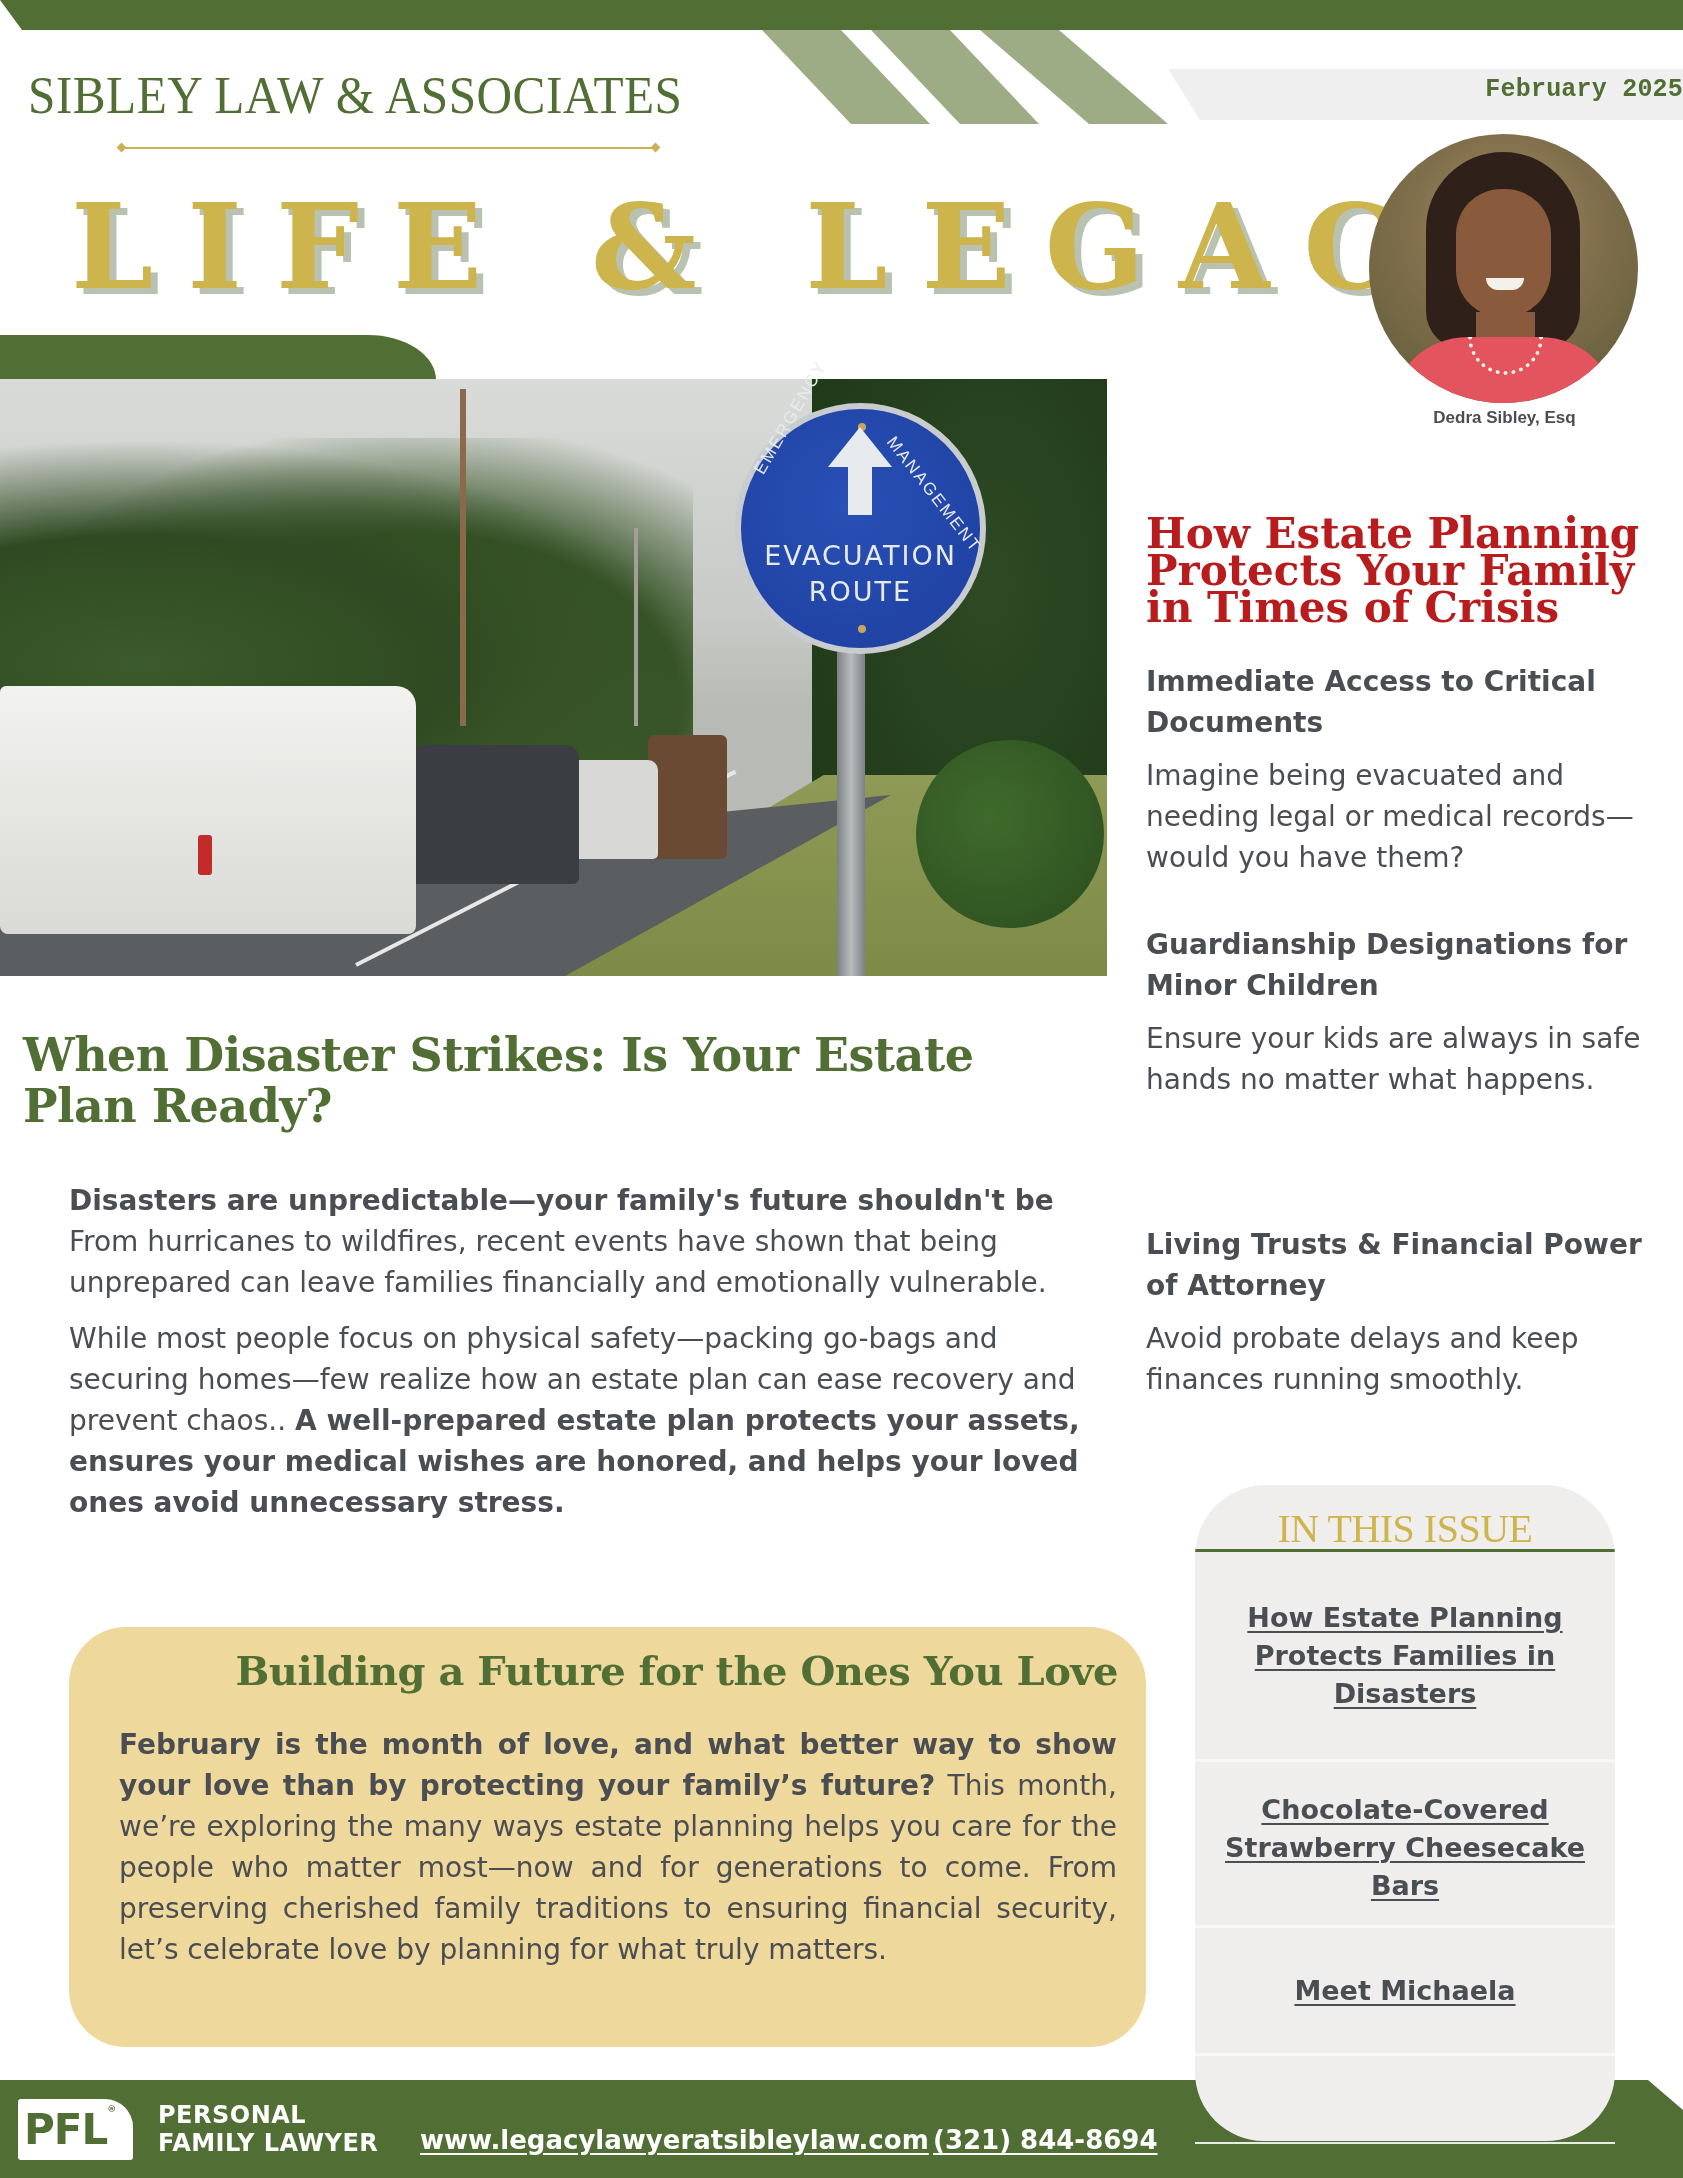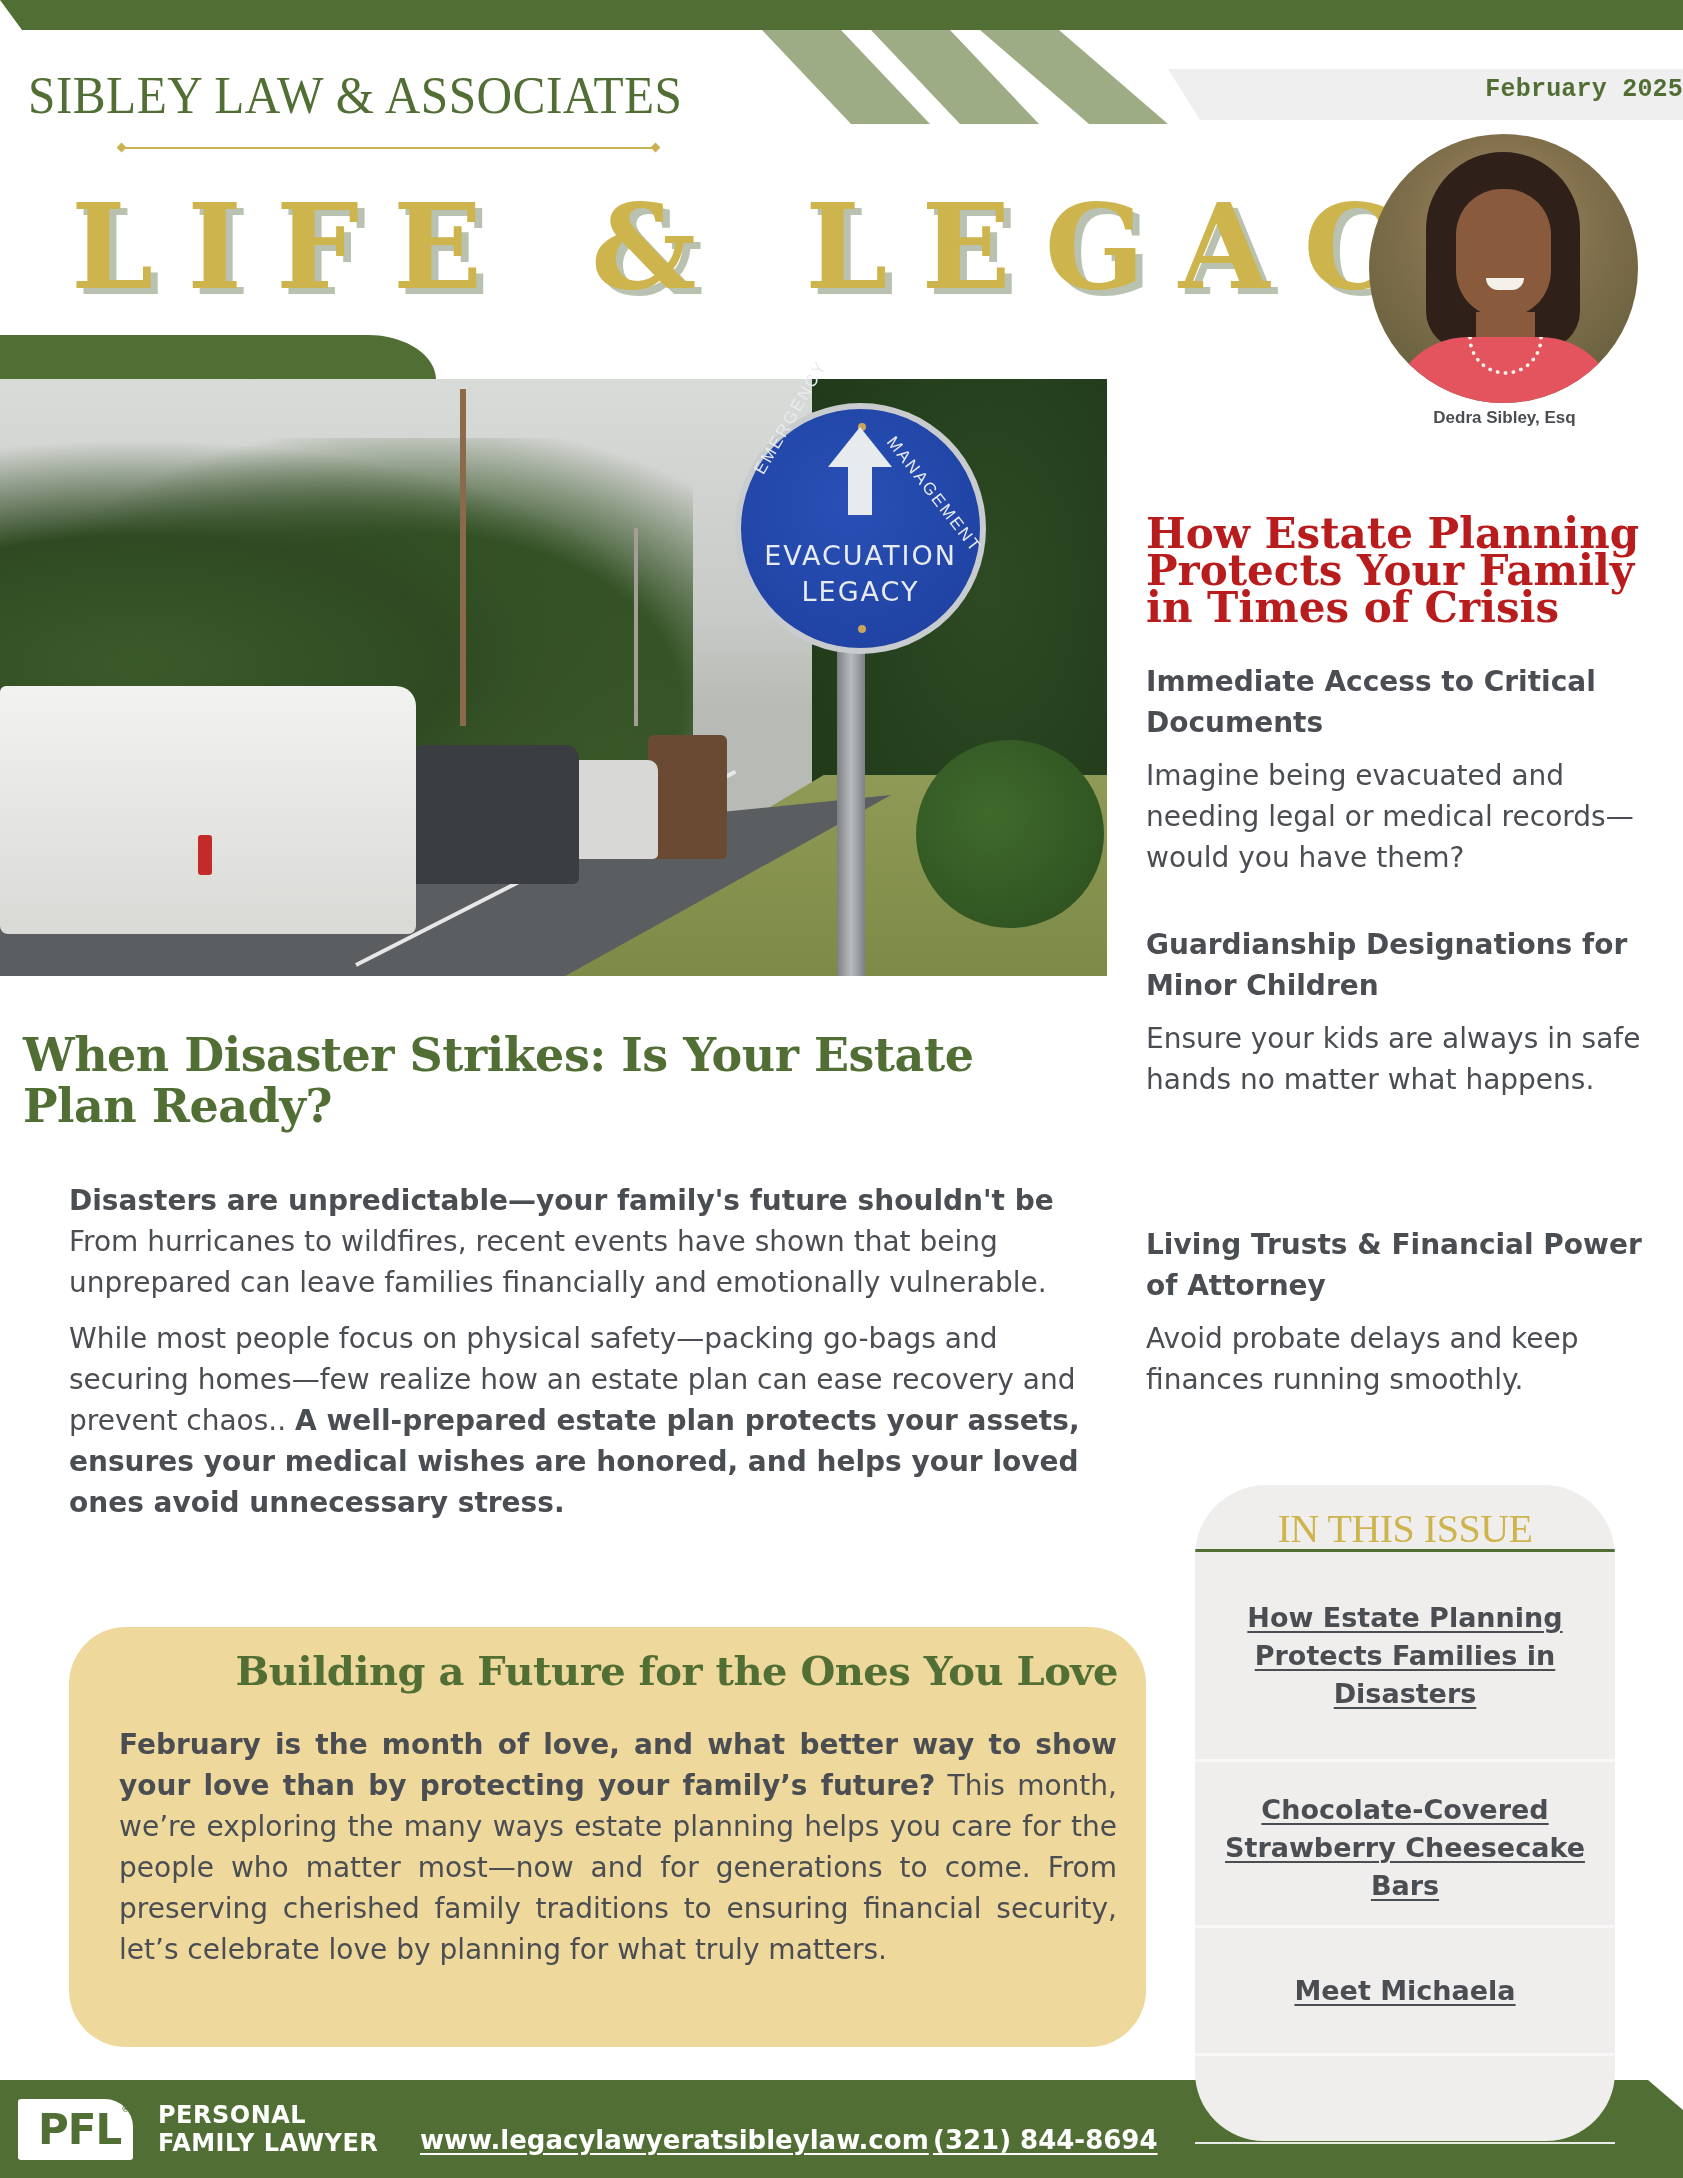--- a/index.html
+++ b/index.html
@@ -84,21 +84,21 @@
   .issue { position: absolute; left: 1195px; top: 1485px; width: 420px; height: 656px; background: #efeeed; border-radius: 71px 71px 69px 69px; overflow: hidden; z-index: 3; padding-left: 31px; }
   .issue-title { position: absolute; left: 0; top: 20px; width: 100%; text-align: center; font-family: "Liberation Serif", serif; font-size: 40px; color: #cdb44c; letter-spacing: -0.5px; }
   .issue-rule { position: absolute; left: 0; top: 64px; width: 100%; height: 3px; background: #516f34; }
   .issue-item { position: absolute; left: 0; width: 100%; display: flex; align-items: center; justify-content: center; text-align: center; border-bottom: 3px solid #f8f8f8; padding: 0 28px; }
   .issue-item a { font-family: "DejaVu Sans", sans-serif; font-weight: bold; font-size: 27px; line-height: 38px; color: #4a4d52; text-decoration: underline; text-decoration-thickness: 2px; text-underline-offset: 4px; }
   .issue-item.last { border-bottom: none; }
   .issue-underline { position: absolute; left: 1195px; top: 2142px; width: 420px; height: 2px; background: #e9ece4; z-index: 4; }
 
   
   .footer { position: absolute; left: 0; top: 2080px; width: 1683px; height: 98px; background: #516f34; clip-path: polygon(0 0, 1648px 0, 1683px 30px, 1683px 100%, 0 100%); }
-  .pfl-logo { position: absolute; left: 18px; top: 2099px; width: 115px; height: 61px; background: #ffffff; border-radius: 3px 28px 3px 3px; font-family: "DejaVu Sans", sans-serif; font-weight: bold; font-size: 42px; line-height: 61px; color: #516f34; padding-left: 20px; letter-spacing: -1px; }
+  .pfl-logo { position: absolute; left: 18px; top: 2099px; width: 115px; height: 61px; background: #ffffff; border-radius: 3px 28px 3px 3px; font-family: "DejaVu Sans", sans-serif; font-weight: bold; font-size: 42px; line-height: 61px; color: #516f34; padding-left: 6px; letter-spacing: -1px; }
   .pfl-logo sup { font-size: 9px; vertical-align: top; line-height: 20px; }
   .pfl-name { position: absolute; left: 158px; top: 2101px; font-family: "DejaVu Sans", sans-serif; font-weight: bold; font-size: 24px; line-height: 28px; color: #ffffff; letter-spacing: 0.5px; }
   .footer-link { position: absolute; top: 2125px; font-family: "DejaVu Sans", sans-serif; font-weight: bold; font-size: 26px; color: #ffffff; text-decoration: underline; text-underline-offset: 4px; white-space: nowrap; }
 </style>
 </head>
 <body>
 
 <div class="top-bar"></div>
 <div class="stripe s1"></div>
 <div class="stripe s2"></div>
@@ -137,21 +137,21 @@
   <div class="pole"></div>
 </div>
 <div class="sign">
   <div class="sign-face">
     <div class="sign-bolt" style="top:14px"></div>
     <div class="sign-top-l">EMERGENCY</div>
     <div class="sign-top-r">MANAGEMENT</div>
     <div class="sign-arrow"></div>
     <div class="sign-main">
       <div>EVACUATION</div>
-      <div>LEGACY</div>
+      <div>ROUTE</div>
     </div>
     <div class="sign-bolt" style="top:216px"></div>
   </div>
 </div>
 
 <h1 class="main-title">When Disaster Strikes: Is Your Estate Plan Ready?</h1>
 <div class="main-body">
   <p>
     <span class="lead">Disasters are unpredictable—your family's future shouldn't be</span>
     <span>From hurricanes to wildfires, recent events have shown that being unprepared can leave families financially and emotionally vulnerable.</span>

